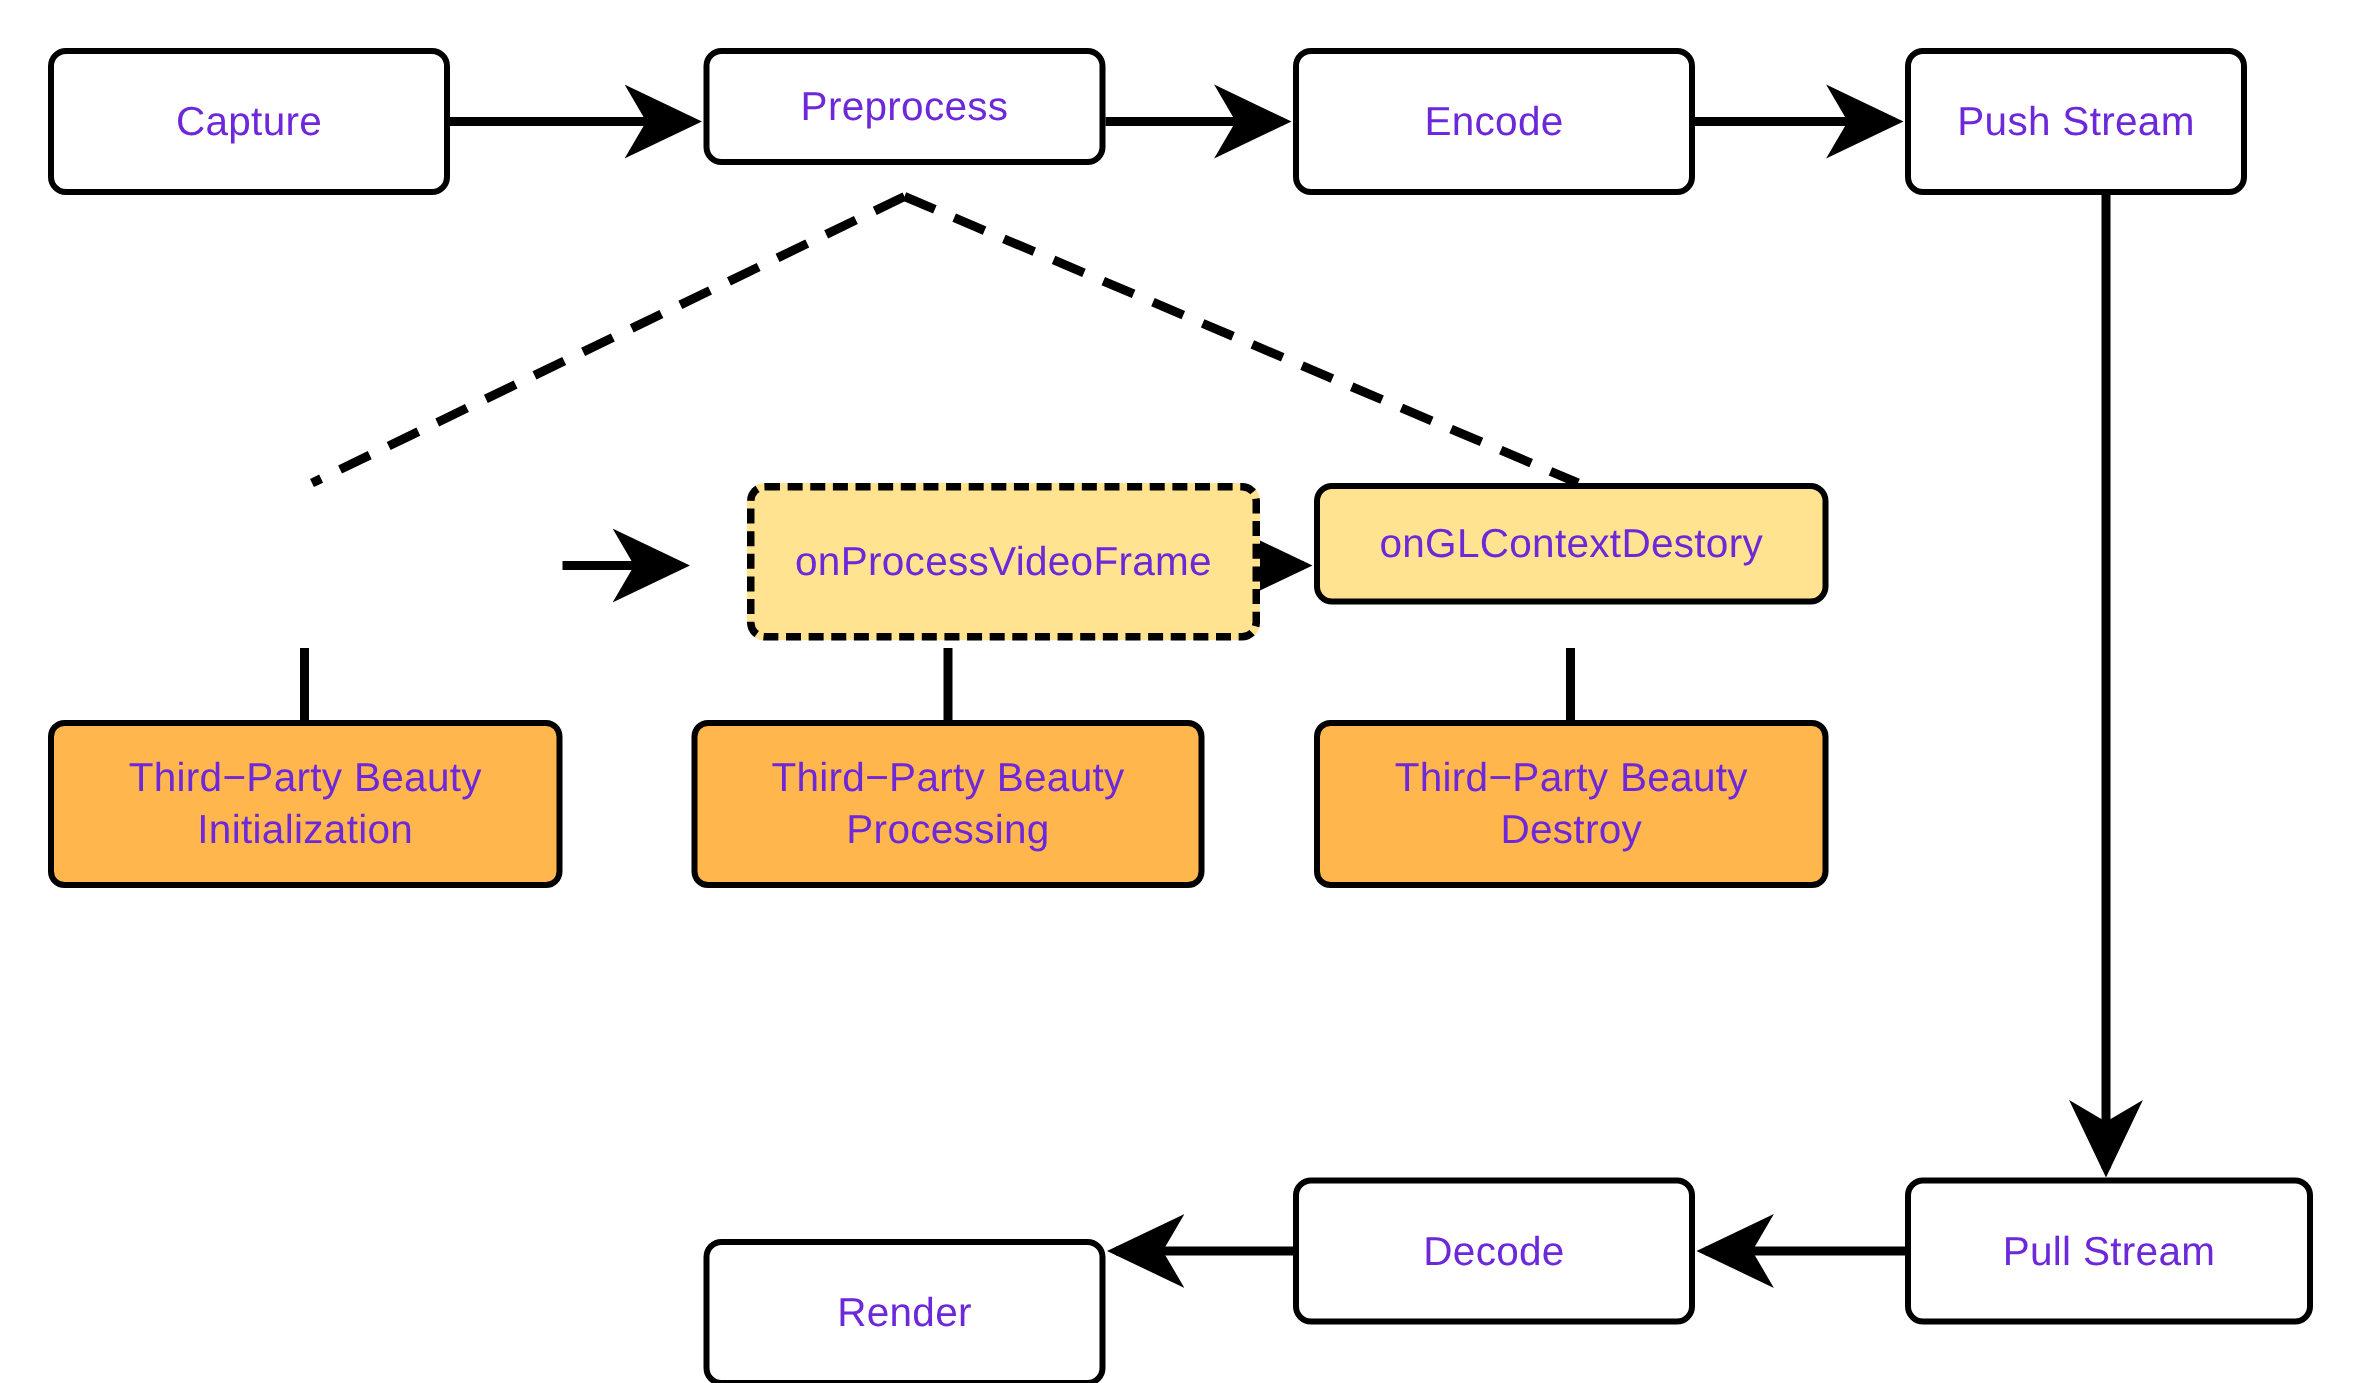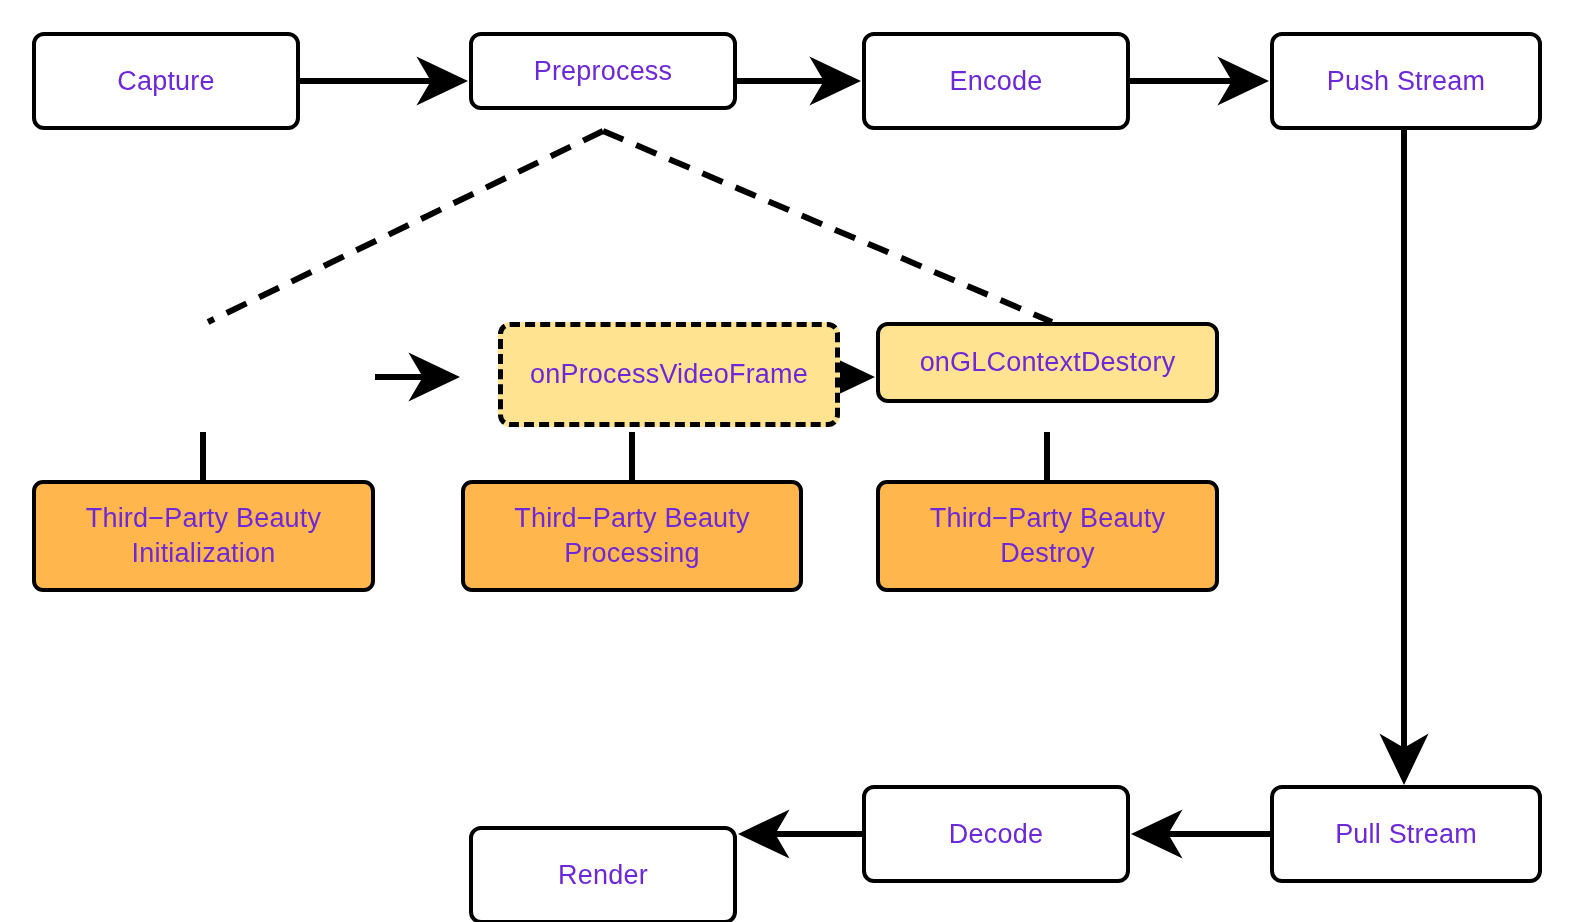--- a/index.html
+++ b/index.html
@@ -85,21 +85,21 @@
 
     <line x1="1047" y1="432" x2="1047" y2="480" stroke="#000000" stroke-width="6"></line>
   </svg>
 
   <div class="node" id="node-capture" style="left: 32px; top: 32px; width: 268px; height: 98px;">Capture</div>
 
   <div class="node" id="node-preprocess" style="left: 469px; top: 32px; width: 268px; height: 78px;">Preprocess</div>
 
   <div class="node" id="node-encode" style="left: 862px; top: 32px; width: 268px; height: 98px;">Encode</div>
 
-  <div class="node" id="node-push-stream" style="left: 1270px; top: 32px; width: 272px; height: 98px;">Push Stream</div>
+  <div class="node" id="node-push-stream" style="left: 1270px; top: 32px; width: 228px; height: 98px;">Push Stream</div>
 
 
   <div class="node fill-light dashed" id="node-on-process-video-frame" style="left: 486px; top: 322px; width: 342px; height: 105px; margin-left: 12px;">onProcessVideoFrame</div>
 
   <div class="node fill-light" id="node-on-gl-context-destory" style="left: 876px; top: 322px; width: 343px; height: 81px;">onGLContextDestory</div>
 
   <div class="node fill-orange" id="node-beauty-init" style="left: 32px; top: 480px; width: 343px; height: 112px;">Third−Party Beauty
 Initialization</div>
 
   <div class="node fill-orange" id="node-beauty-processing" style="left: 461px; top: 480px; width: 342px; height: 112px;">Third−Party Beauty

